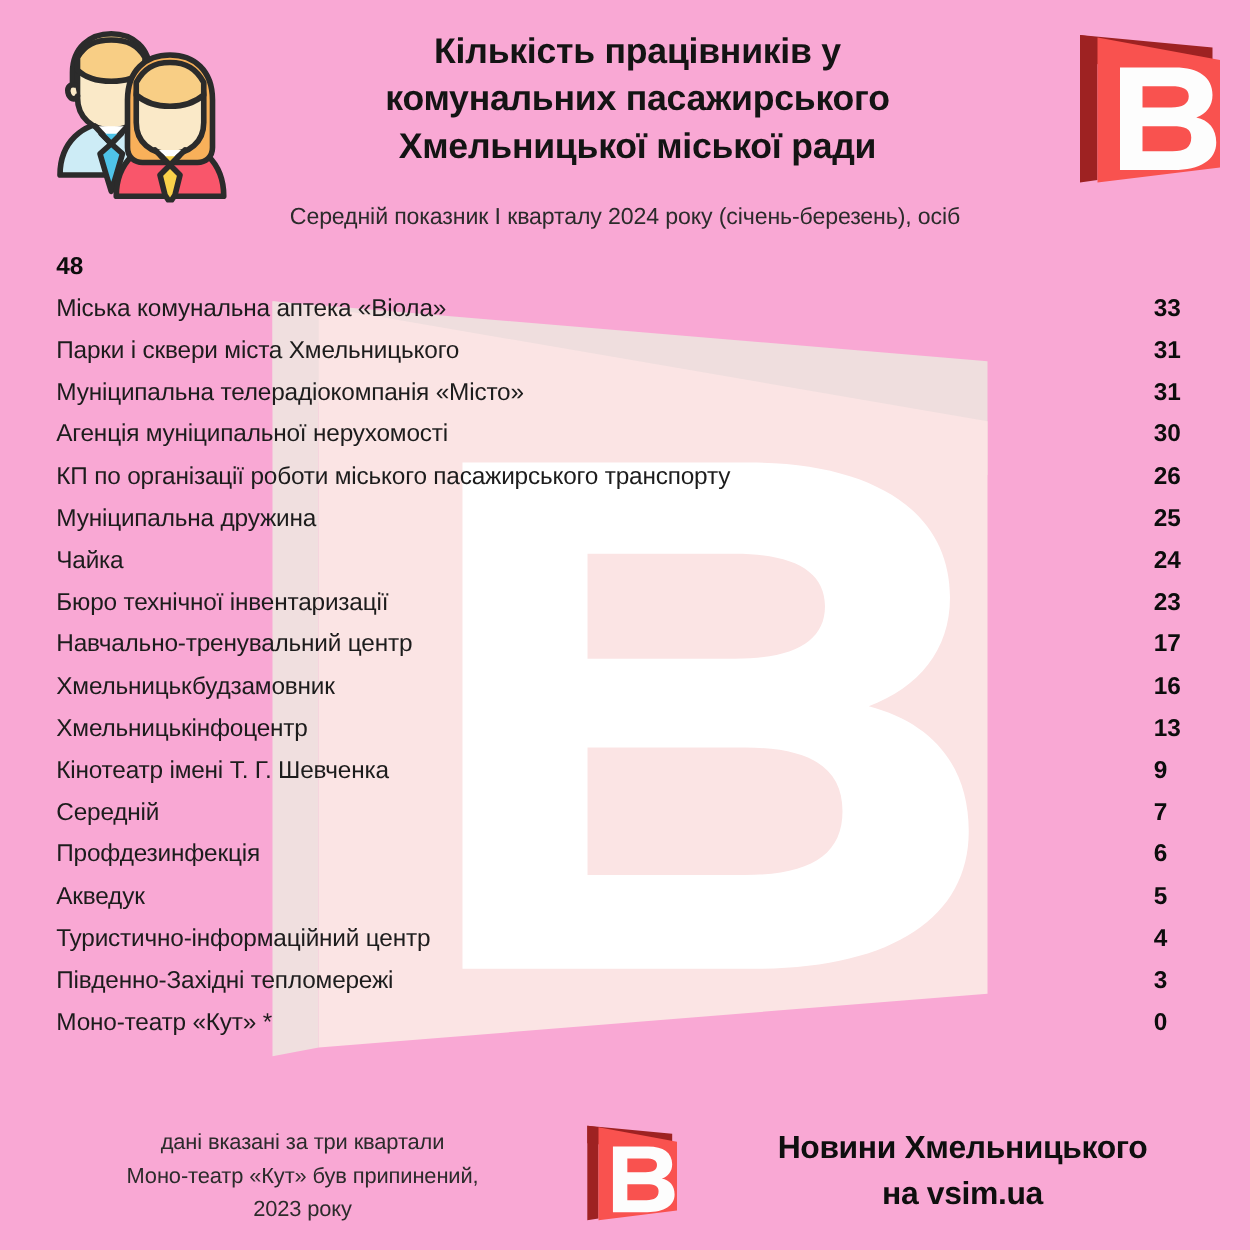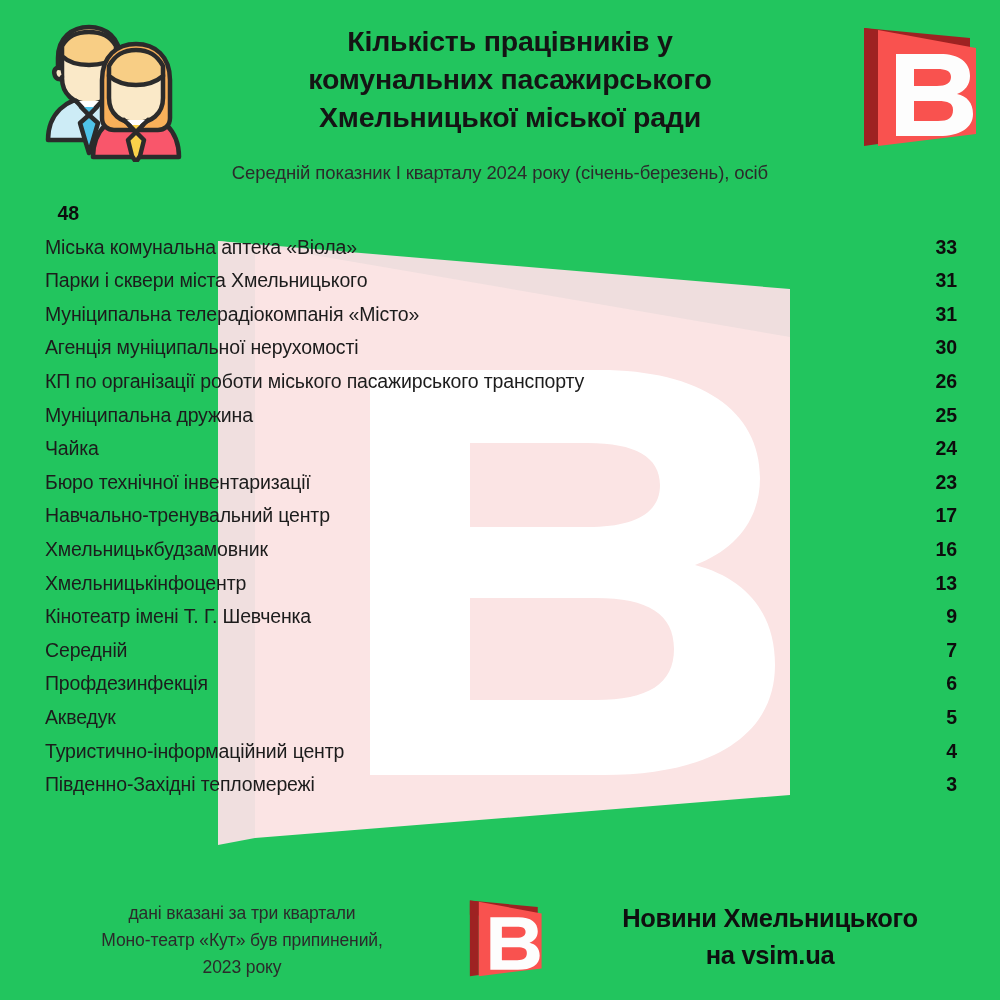--- a/index.html
+++ b/index.html
@@ -9,21 +9,21 @@
     background: #ffffff;
   }
   body {
     font-family: "Liberation Sans", "DejaVu Sans", sans-serif;
     color: #1a1a1a;
   }
   #page {
     position: relative;
     width: 1000px;
     height: 1000px;
-    background: #22c55e;
+    background: #f9a8d4;
     overflow: hidden;
   }
 
   
   .watermark {
     position: absolute;
     left: 0; top: 0;
     width: 1000px; height: 1000px;
     z-index: 0;
     pointer-events: none;
@@ -96,21 +96,20 @@
     font-size: 19.5px;
     font-weight: 400;
     color: #1c1c1c;
     letter-spacing: -0.15px;
     white-space: nowrap;
   }
   .row-value {
     font-size: 19.5px;
     font-weight: 700;
     color: #0d0d0d;
-    text-align: right;
     min-width: 34px;
     letter-spacing: -0.1px;
   }
 
   
   .footer {
     position: absolute;
     left: 0;
     top: 893px;
     width: 1000px;
@@ -326,20 +325,24 @@
         <span class="row-value">5</span>
       </div>
       <div class="row">
         <span class="row-label">Туристично-інформаційний центр</span>
         <span class="row-value">4</span>
       </div>
       <div class="row">
         <span class="row-label">Південно-Західні тепломережі</span>
         <span class="row-value">3</span>
       </div>
+      <div class="row">
+        <span class="row-label">Моно-театр «Кут» *</span>
+        <span class="row-value">0</span>
+      </div>
     </div>
 
   <div class="footer">
     <div class="footnote">
       <div>дані вказані за три квартали</div>
       <div>Моно-театр «Кут» був припинений,</div>
       <div>2023 року</div>
     </div>
 
     <svg class="brand-logo-bottom" viewBox="0 0 124 128" xmlns="http://www.w3.org/2000/svg" aria-hidden="true">

